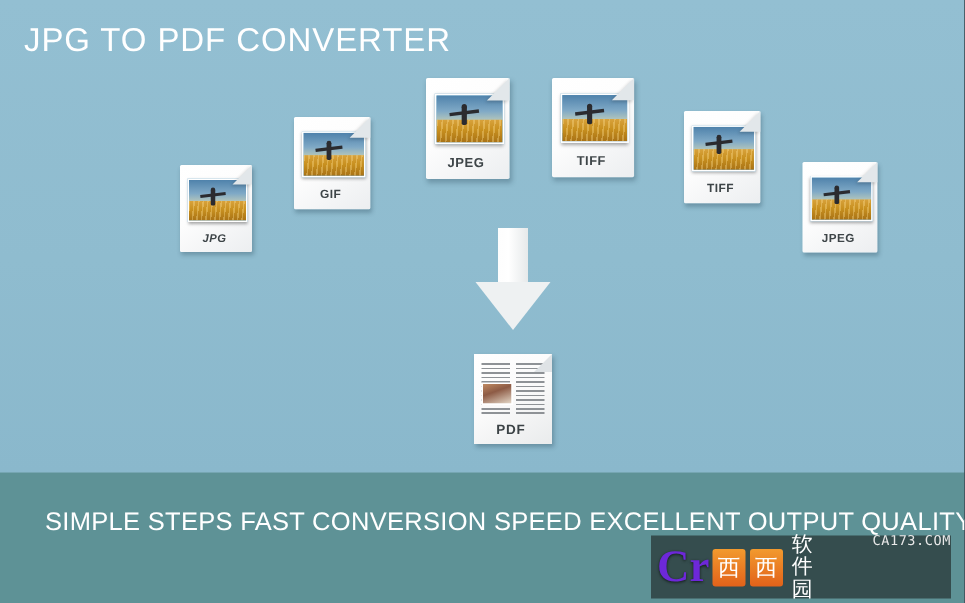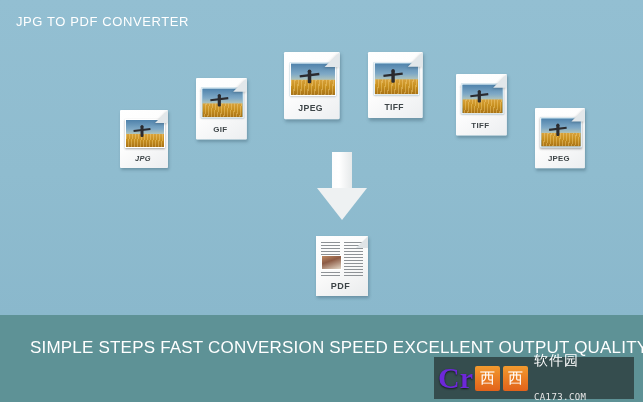--- a/index.html
+++ b/index.html
@@ -22,21 +22,21 @@
     position: absolute;
     left: 0; top: 0;
     width: 643px;
     height: 315px;
     background: linear-gradient(180deg, #93bfd2 0%, #8fbccf 55%, #8ab8cc 100%);
   }
   #app-title {
     position: absolute;
     left: 16px;
     top: 14px;
-    font-size: 13px;
+    font-size: 22px;
     letter-spacing: 0.6px;
     color: #ffffff;
     font-weight: 400;
     white-space: nowrap;
   }
 
   
   .file-icon {
     position: absolute;
     width: 48px;
@@ -262,21 +262,21 @@
     font-size: 15px;
     display: flex;
     align-items: center;
     justify-content: center;
     margin-right: 3px;
     border-radius: 2px;
     font-family: "DejaVu Sans", sans-serif;
   }
   #watermark .cn {
     display: flex;
-    flex-direction: column;
+    flex-direction: row;
     justify-content: center;
     margin-left: 3px;
     gap: 24px;
   }
   #watermark .cn-top {
     color: #ffffff;
     font-size: 14px;
     line-height: 15px;
     font-family: "DejaVu Sans", sans-serif;
     letter-spacing: 1px;

